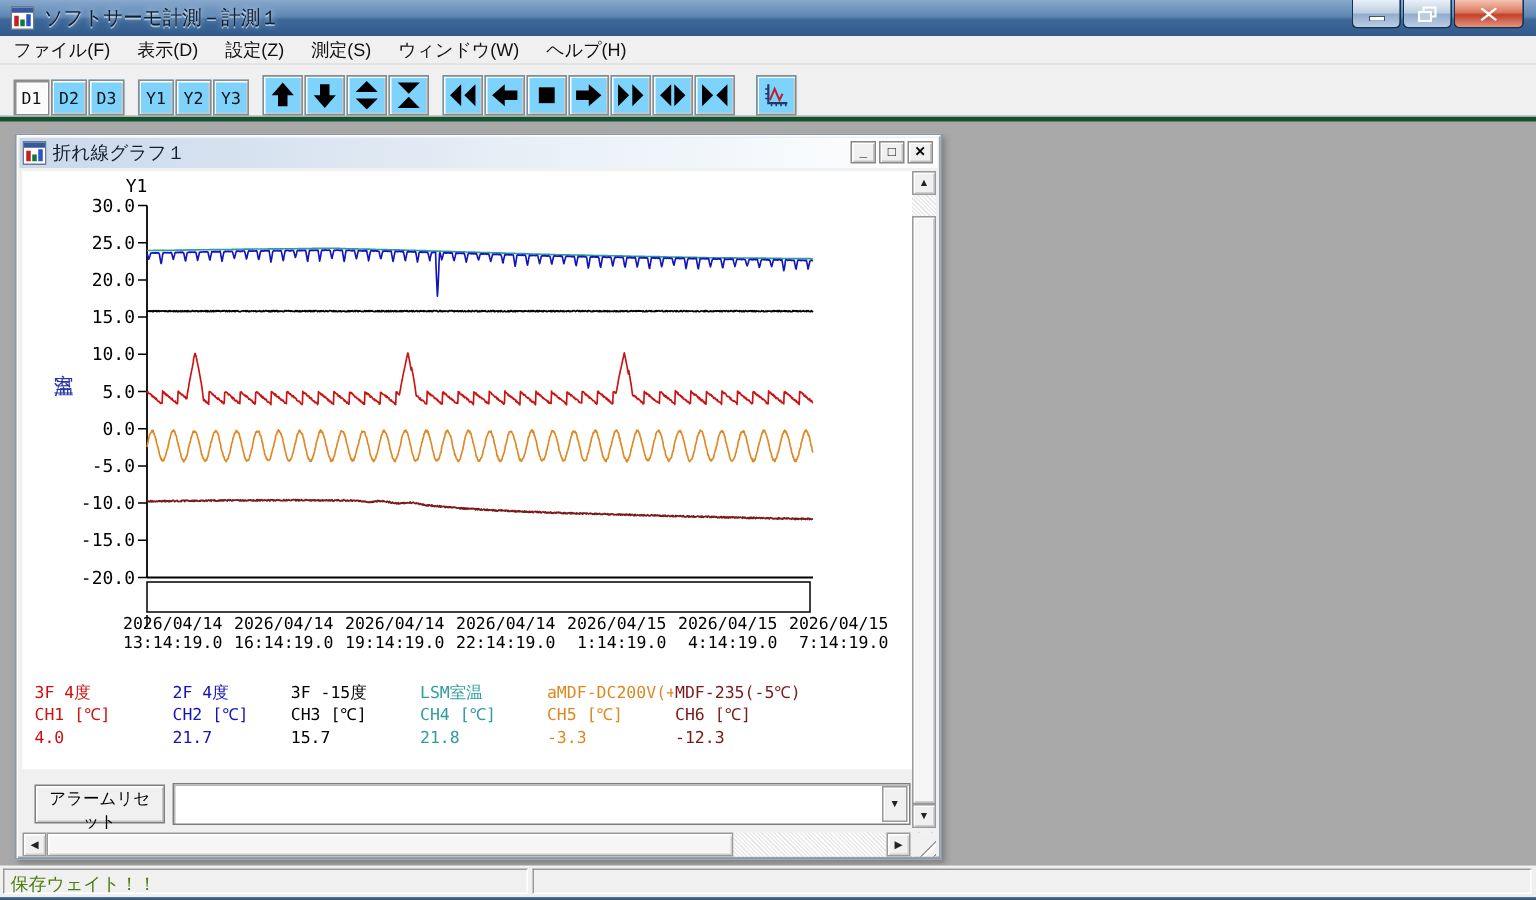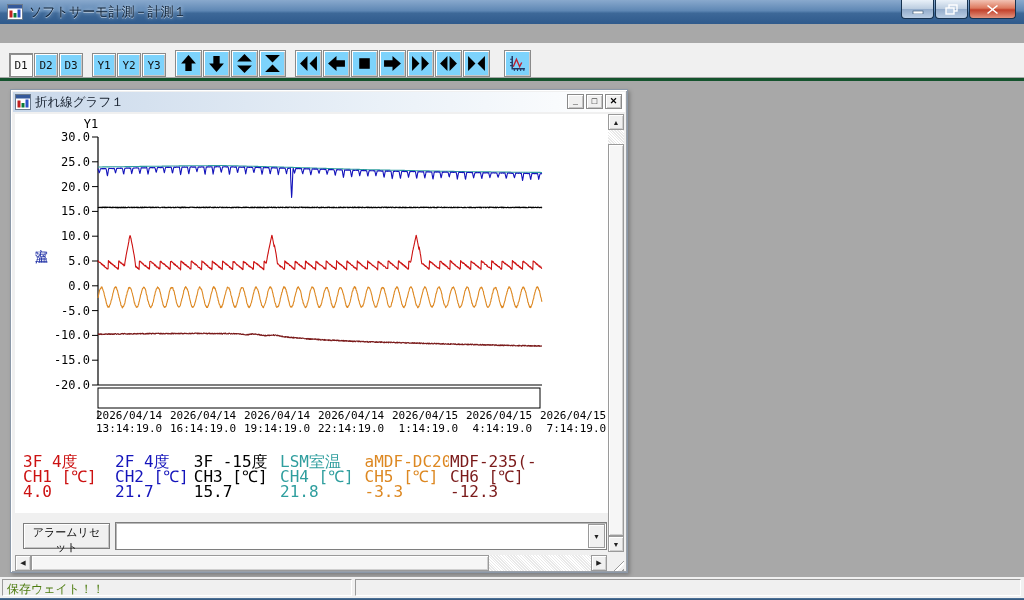--- a/index.html
+++ b/index.html
@@ -43,25 +43,25 @@
   .ctitle .app-icon{margin:0 4px 0 2px;}
   .ctitle-text{font-size:12.5px;color:#16202e;}
   .ccaps{position:absolute;right:3px;top:2px;display:flex;gap:2px;}
   .ccap{width:17px;height:15px;background:#f0f0f0;border:1px solid #8a8a8a;
     box-shadow:inset 1px 1px 0 #fff,inset -1px -1px 0 #c4c4c4;display:flex;align-items:center;justify-content:center;
     font-size:9px;font-weight:bold;color:#000;box-sizing:border-box;line-height:1;}
   
   .gview{position:absolute;left:4px;top:24px;width:593px;height:399px;background:#ffffff;overflow:hidden;}
   .ytitle{position:absolute;left:17px;top:124px;writing-mode:vertical-rl;font-size:13px;color:#2636a8;
     letter-spacing:3px;font-family:"DejaVu Sans Mono",monospace;}
-  #xlabels{position:absolute;left:81px;top:295px;display:flex;white-space:pre;}
+  #xlabels{position:absolute;left:67px;top:295px;display:flex;white-space:pre;}
   .xlab{width:74px;flex:0 0 74px;font-family:"DejaVu Sans Mono",monospace;font-size:11px;line-height:13px;color:#000;}
   #legend{position:absolute;left:0;top:340px;width:593px;height:48px;}
   .lcell{position:absolute;top:0;width:84px;height:47px;background:#fff;overflow:hidden;
-    font-family:"DejaVu Sans Mono",monospace;font-size:16px;line-height:15px;white-space:nowrap;}
+    font-family:"DejaVu Sans Mono",monospace;font-size:11px;line-height:15px;white-space:nowrap;}
   
   .cpanel{position:absolute;left:4px;top:423px;width:593px;height:41px;background:#f0f0f0;}
   .alarm{position:absolute;left:8px;top:10px;width:87px;height:26px;background:#f0f0f0;
     border:1px solid #7e7e7e;box-shadow:inset 1px 1px 0 #fff,inset -1px -1px 0 #c4c4c4;
     font-size:11px;color:#000;font-family:"Liberation Sans",sans-serif;}
   .combo{position:absolute;left:100px;top:9px;width:492px;height:28px;background:#fff;
     border:1px solid #7e7e7e;box-shadow:inset 1px 1px 0 #b8b8b8;box-sizing:border-box;}
   .combo-field{position:absolute;left:2px;top:2px;right:20px;bottom:2px;font-size:12px;}
   .combo-arrow{position:absolute;right:1px;top:1px;width:17px;bottom:1px;background:#f0f0f0;
     border:1px solid #9a9a9a;box-shadow:inset 1px 1px 0 #fff;display:flex;align-items:center;justify-content:center;
@@ -115,20 +115,28 @@
           </svg>
       </div>
       <div class="cap close">
         <svg width="11" height="9" viewBox="0 0 11 9">
             <path d="M1,0 L5.5,3.4 L10,0 L11,1 L6.6,4.5 L11,8 L10,9 L5.5,5.6 L1,9 L0,8 L4.4,4.5 L0,1 Z" fill="#fff"></path>
           </svg>
       </div>
     </div>
   </div>
 
+  <div class="menubar" id="menubar">
+      <div class="menu-item">ファイル(F)</div>
+      <div class="menu-item">表示(D)</div>
+      <div class="menu-item">設定(Z)</div>
+      <div class="menu-item">測定(S)</div>
+      <div class="menu-item">ウィンドウ(W)</div>
+      <div class="menu-item">ヘルプ(H)</div>
+    </div>
 
   <div class="toolbar" id="toolbar">
       <div class="tbtn pressed">D1</div>
       <div class="tbtn">D2</div>
       <div class="tbtn">D3</div>
       <div class="tgap"></div>
       <div class="tbtn">Y1</div>
       <div class="tbtn">Y2</div>
       <div class="tbtn">Y3</div>
       <div class="tgap"></div>

